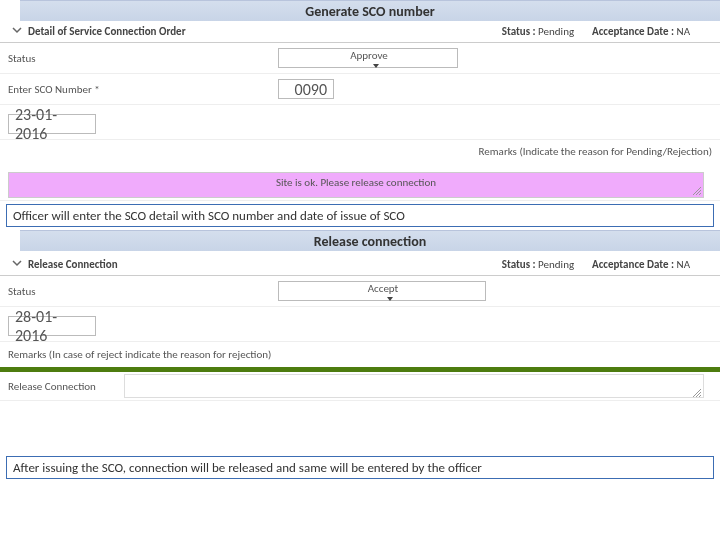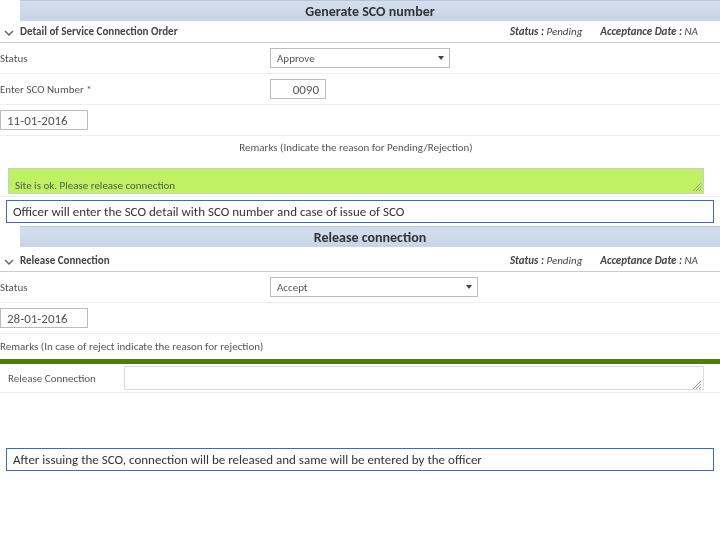--- a/index.html
+++ b/index.html
@@ -15,42 +15,42 @@
     background: linear-gradient(#d4deed, #c8d4e7);
     text-align: center;
     font-weight: bold;
     font-size: 14px;
     padding: 2px 0 1px;
     border-top: 1px solid #b8c4dc;
     margin-left: 20px;
   }
   .panel-header {
     display: flex;
-    align-items: flex-end;
-    padding: 4px 4px;
+    align-items: flex-start;
+    padding: 4px 12px;
     font-size: 11px;
     color: #444;
     border-bottom: 1px solid #ccc;
   }
   .chevron {
     display: inline-block;
     margin-right: 6px;
   }
   .chevron svg { display:block; }
   .panel-header .title {
     font-weight: 600;
     flex: 0 0 auto;
   }
   .panel-header .spacer { flex: 1; }
-  .panel-header .meta { margin-right: 18px; font-style: italic; }
+  .panel-header .meta { margin-right: 18px; }
   .panel-header .meta strong { font-weight: 600; }
   .form-row {
     display: flex;
     align-items: center;
-    padding: 5px 8px 5px 0;
+    padding: 5px 8px 5px 8px;
     border-bottom: 1px solid #eee;
     font-size: 11px;
     color: #555;
     min-height: 30px;
   }
   .form-row .label {
     flex: 0 0 270px;
   }
   .form-row .label.req::after {
     content: " *";
@@ -61,64 +61,66 @@
   }
   .select {
     display: inline-flex;
     align-items: center;
     justify-content: space-between;
     border: 1px solid #bbb;
     background: #fff;
     height: 20px;
     font-size: 11px;
     padding: 0 4px 0 6px;
+    flex-direction: column;
   }
   .select .caret { margin-left: 14px; }
   .select .caret svg { display:block; }
   .input {
     display: inline-flex;
     align-items: center;
     border: 1px solid #bbb;
     background: #fff;
     height: 20px;
-    font-size: 13px;
+    font-size: 16px;
     padding: 0 6px;
   }
   .input.sm { width: 56px; justify-content: flex-end; }
   .input.date { width: 88px; }
   .textarea-wrap {
     padding: 2px 16px 2px 8px;
     border-bottom: 1px solid #eee;
   }
   .textarea {
     border: 1px solid #ccc;
     font-size: 11px;
     color: #555;
     width: 100%;
     height: 26px;
-    padding: 10px 6px;
+    padding: 3px 6px;
     position: relative;
-    background: #bef264;
+    background: #f0abfc;
+    text-align: center;
   }
   .textarea .grip {
     position: absolute;
     right: 2px; bottom: 2px;
     width: 8px; height: 8px;
   }
   .textarea .grip svg { display:block; }
   .caption-box {
     border: 1px solid #3c6db3;
     margin: 3px 6px;
     padding: 3px 6px;
     font-size: 13px;
     font-family: Calibri, Arial, sans-serif;
   }
   .section-gap { height: 3px; }
   .form-row.tall-label {
-    align-items: center;
+    align-items: flex-end;
     flex-direction: column;
   }
   .row-release {
     display:flex;
     align-items:center;
     border-bottom:1px solid #eee;
     font-size:11px;
     color:#555;
     padding:2px 16px 2px 8px;
   }
@@ -177,40 +179,40 @@
   <div class="control">
     <div class="input sm">
       <span>0090</span>
     </div>
   </div>
 </div>
 
 <div class="form-row">
   <div class="control">
     <div class="input date">
-      <span>11-01-2016</span>
+      <span>23-01-2016</span>
     </div>
   </div>
 </div>
 
 <div class="form-row tall-label" style="border-bottom:none;padding-bottom:1px">
   <div class="label" style="flex:1">Remarks (Indicate the reason for Pending/Rejection)</div>
 </div>
 <div class="textarea-wrap">
   <div class="textarea">
     <span>Site is ok. Please release connection</span>
     <span class="grip">
       <svg width="8" height="8" viewBox="0 0 8 8">
           <path d="M8 0 L0 8 M8 3 L3 8 M8 6 L6 8" stroke="#999" stroke-width="1"></path>
         </svg>
     </span>
   </div>
 </div>
 
-<div class="caption-box">Officer will enter the SCO detail  with SCO number and case of issue of SCO</div>
+<div class="caption-box">Officer will enter the SCO detail  with SCO number and date of issue of SCO</div>
 
 <div class="title-bar">Release connection</div>
 
 <div class="section-gap"></div>
 
 <div class="panel-header">
   <span class="chevron">
     <svg width="10" height="10" viewBox="0 0 10 10">
         <path d="M1 3 L5 7 L9 3" stroke="#666" stroke-width="1.5" fill="none"></path>
       </svg>

